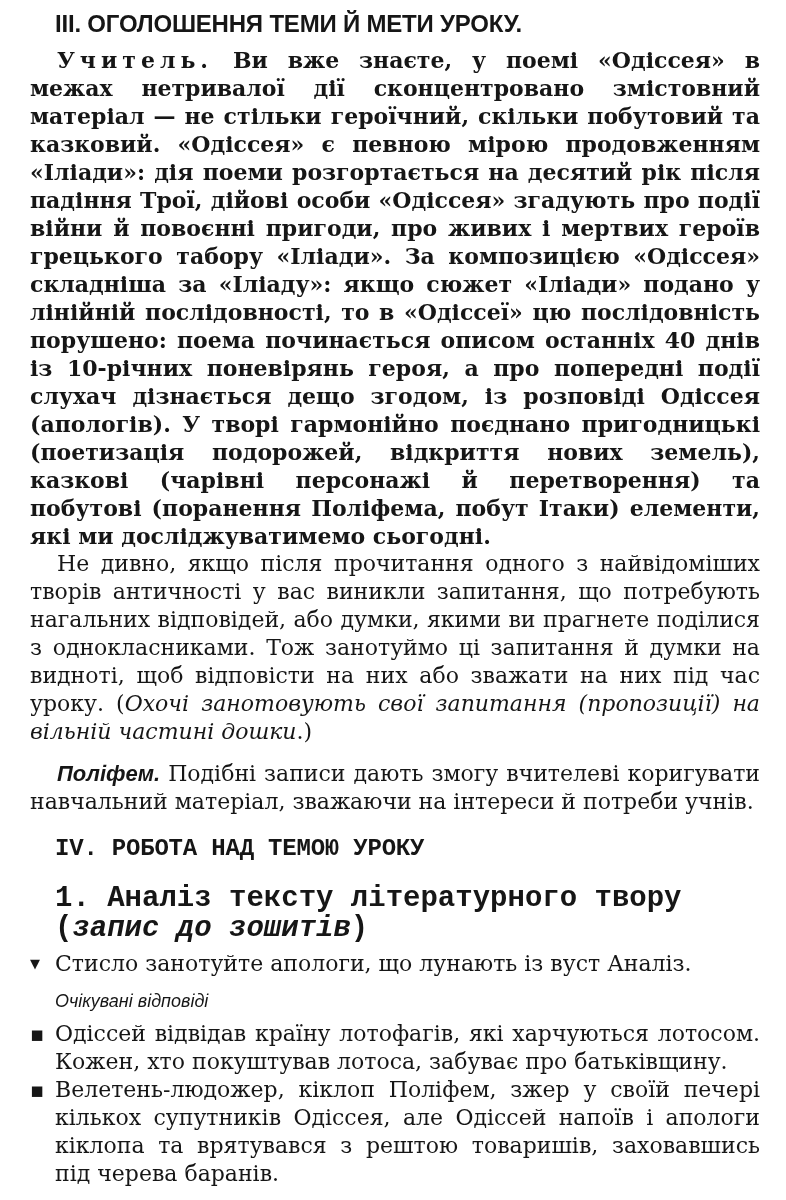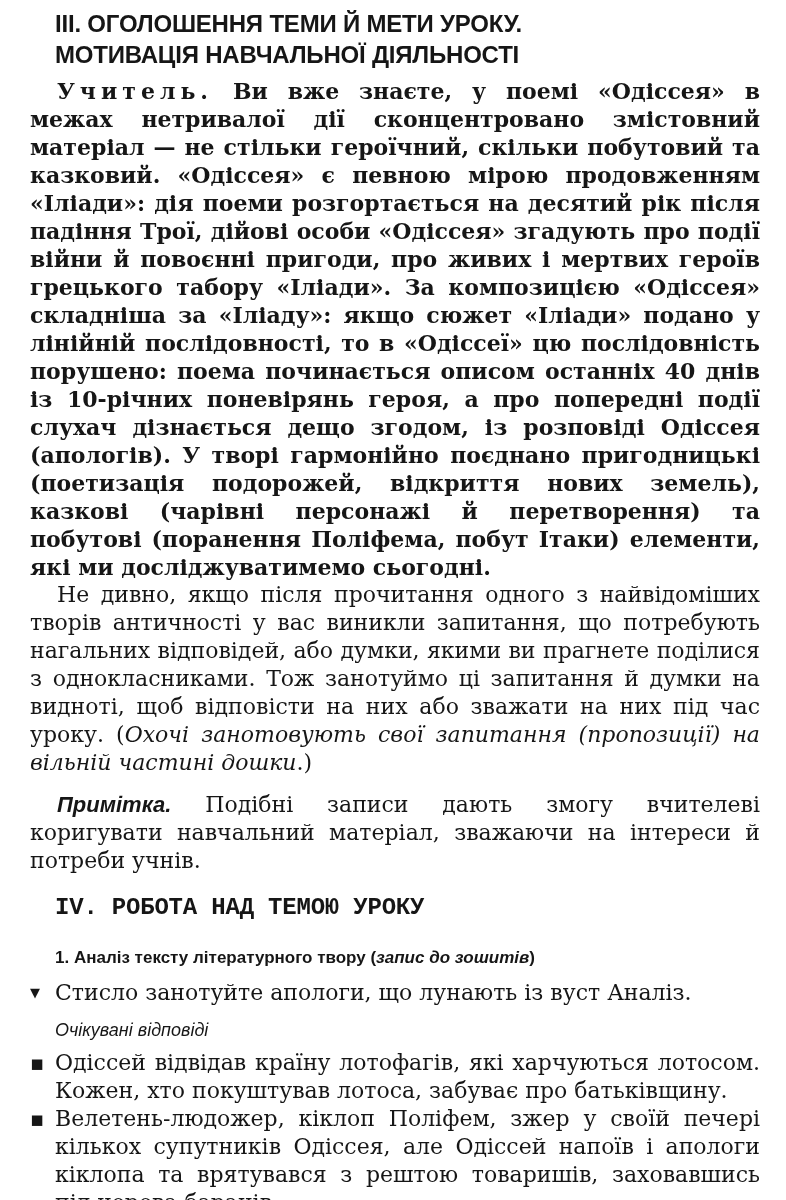--- a/index.html
+++ b/index.html
@@ -25,23 +25,23 @@
   .h-sans {
     font-family: "Liberation Sans", sans-serif;
     font-weight: 700;
     font-size: 24px;
     line-height: 31px;
     letter-spacing: -0.2px;
     margin: 0 0 0 25px;
   }
   .h-sans--iv { margin-top: 17px; font-family: Liberation Mono, monospace; }
   .h-sub {
-    font-family: Liberation Sans, sans-serif;
+    font-family: Liberation Mono, monospace;
     font-weight: 700;
-    font-size: 17px;
+    font-size: 29px;
     line-height: 30px;
     margin: 20px 0 0 25px;
   }
   .h-sub .it { font-style: italic; }
   
   .bodytext {
     font-size: 22px;
     line-height: 28px;
   }
   p.par {
@@ -93,28 +93,28 @@
     font-size: 21px;
     line-height: 28px;
   }
   ul.answers .txt { flex: 1 1 auto; }
 </style>
 </head>
 <body>
 
 <div class="page">
 
-  <h2 class="h-sans"><span>ІІІ. ОГОЛОШЕННЯ ТЕМИ Й МЕТИ УРОКУ.</span><br><span>МОТИВАЦІЯ НАВЧАЛЬНОЇ ДІЯЛЬНОСТІ</span></h2>
+  <h2 class="h-sans"><span>ІІІ. ОГОЛОШЕННЯ ТЕМИ Й МЕТИ УРОКУ.</span><br></h2>
 
   <div class="bodytext">
     <p class="par par--first"><span class="spaced-label">Учитель.</span><span> Ви вже знаєте, у поемі «Одіссея» в межах нетривалої дії сконцентровано змістовний матеріал — не стільки героїчний, скільки побутовий та казковий. «Одіссея» є певною мірою продовженням «Іліади»: дія поеми розгортається на десятий рік після падіння Трої, дійові особи «Одіссея» згадують про події війни й повоєнні пригоди, про живих і мертвих героїв грецького табору «Іліади». За композицією «Одіссея» складніша за «Іліаду»: якщо сюжет «Іліади» подано у лінійній послідовності, то в «Одіссеї» цю послідовність порушено: поема починається описом останніх 40 днів із 10-річних поневірянь героя, а про попередні події слухач дізнається дещо згодом, із розповіді Одіссея (апологів). У творі гармонійно поєднано пригодницькі (поетизація подорожей, відкриття нових земель), казкові (чарівні персонажі й перетворення) та побутові (поранення Поліфема, побут Ітаки) елементи, які ми досліджуватимемо сьогодні.</span></p>
 
     <p class="par"><span>Не дивно, якщо після прочитання одного з найвідоміших творів античності у вас виникли запитання, що потребують нагальних відповідей, або думки, якими ви прагнете поділися з однокласниками. Тож занотуймо ці запитання й думки на видноті, щоб відповісти на них або зважати на них під час уроку. (</span><span class="stage-italic">Охочі занотовують свої запитання (пропозиції) на вільній частині дошки</span><span>.)</span></p>
 
-    <p class="par note"><span class="note-label">Примітка.</span><span> Подібні записи дають змогу вчителеві коригувати навчальний матеріал, зважаючи на інтереси й потреби учнів.</span></p>
+    <p class="par note"><span class="note-label">Поліфем.</span><span> Подібні записи дають змогу вчителеві коригувати навчальний матеріал, зважаючи на інтереси й потреби учнів.</span></p>
   </div>
 
   <h2 class="h-sans h-sans--iv">IV. РОБОТА НАД ТЕМОЮ УРОКУ</h2>
 
   <h3 class="h-sub"><span>1. Аналіз тексту літературного твору (</span><span class="it">запис до зошитів</span><span>)</span></h3>
 
   <div class="bodytext">
     <div class="flagged">
       <span class="marker">▼</span>
       <span class="txt">Стисло занотуйте апологи, що лунають із вуст Аналіз.</span>

